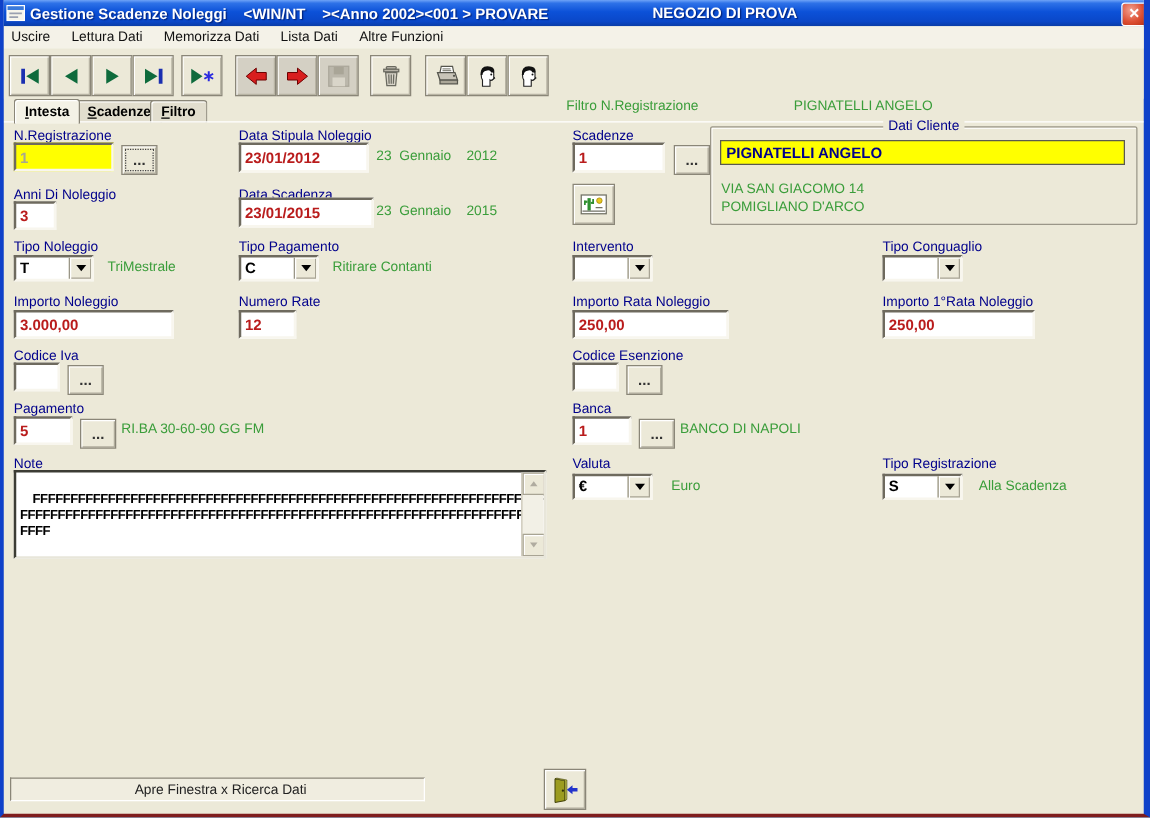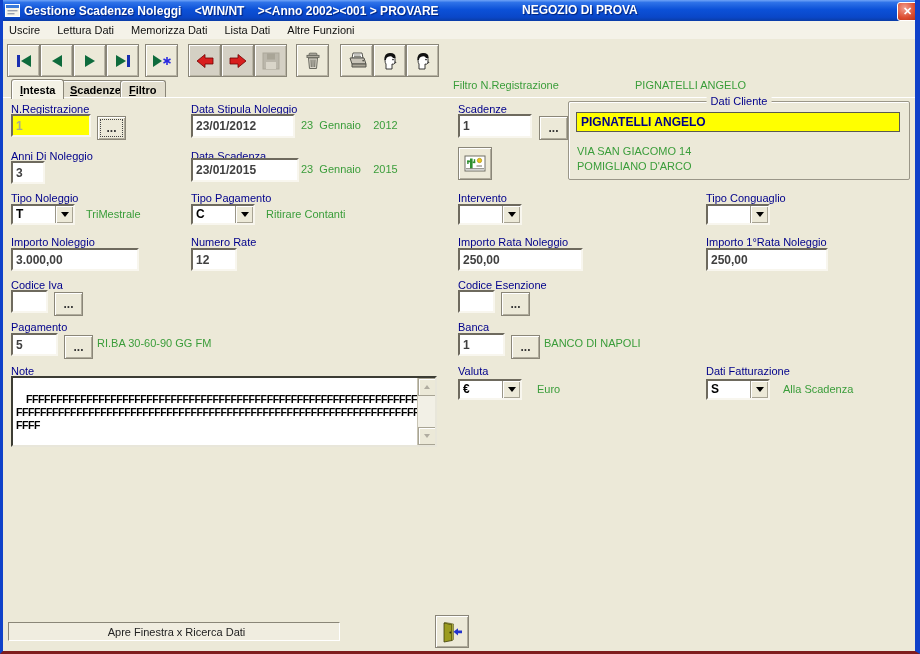--- a/index.html
+++ b/index.html
@@ -28,21 +28,21 @@
   
   .green{color:#3A9D3A;font-size:11px;white-space:pre;}
   
   .tab{position:absolute;top:80px;height:17px;font-size:11px;font-weight:bold;color:#000;
     border:1px solid #8a8678;border-bottom:none;border-radius:3px 3px 0 0;background:#E2DECE;
     display:flex;align-items:center;justify-content:center;padding:0 8px;box-shadow:inset 1px 1px 0 #fff;}
   .tab.active{background:#F4F2E6;height:19px;top:79px;z-index:2;}
   .tkey{text-decoration:underline;}
   
   .sunk{background:#fff;border:2px solid;border-color:#6e6a5e #f8f6ee #f8f6ee #6e6a5e;box-sizing:border-box;}
-  .inp{position:absolute;display:flex;align-items:center;padding-left:3px;font-size:12px;font-weight:bold;color:#404040;}
+  .inp{position:absolute;display:flex;align-items:center;padding-left:3px;font-size:12px;font-weight:bold;color:#b91c1c;}
   .inp.faint{color:#A8A890;}
   .yellow{background:#FFFF00;}
   .dots{position:absolute;width:27px;height:22px;background:#ECE9D8;border:1px solid #8a8678;
     box-shadow:inset 1px 1px 0 #fff, inset -1px -1px 0 #b0ac9c;display:flex;align-items:center;justify-content:center;
     font-size:12px;font-weight:bold;color:#333;line-height:0;}
   .dots.focus{outline:1px dotted #444;outline-offset:-4px;}
   .lbl{position:absolute;font-size:11px;color:#00008B;white-space:pre;}
   .combo{position:absolute;height:21px;display:flex;box-sizing:border-box;border:2px solid;border-color:#6e6a5e #f8f6ee #f8f6ee #6e6a5e;background:#fff;}
   .combo .cval{flex:1;font-size:12px;font-weight:bold;padding:1px 0 0 3px;color:#000;}
   .combo .carr{width:17px;background:#ECE9D8;border-left:1px solid #9a9688;box-shadow:inset 1px 1px 0 #fff,inset -1px -1px 0 #a8a494;
@@ -352,21 +352,21 @@
 
   <span class="lbl" style="left:455px;top:365px;">Valuta</span>
   <div class="combo" style="left:455px;top:379px;width:64px;">
     <span class="cval">€</span>
     <span class="carr">
         <span class="tri-down"></span>
       </span>
   </div>
   <span class="abs green" style="left:534px;top:383px;">Euro</span>
 
-  <span class="lbl" style="left:703px;top:365px;">Dati Fatturazione</span>
+  <span class="lbl" style="left:703px;top:365px;">Tipo Registrazione</span>
   <div class="combo" style="left:703px;top:379px;width:64px;">
     <span class="cval">S</span>
     <span class="carr">
         <span class="tri-down"></span>
       </span>
   </div>
   <span class="abs green" style="left:780px;top:383px;">Alla Scadenza</span>
 
   <div class="statusbox" style="left:5px;top:622px;width:332px;height:19px;justify-content:center;">
     <span>Apre Finestra x Ricerca Dati</span>

